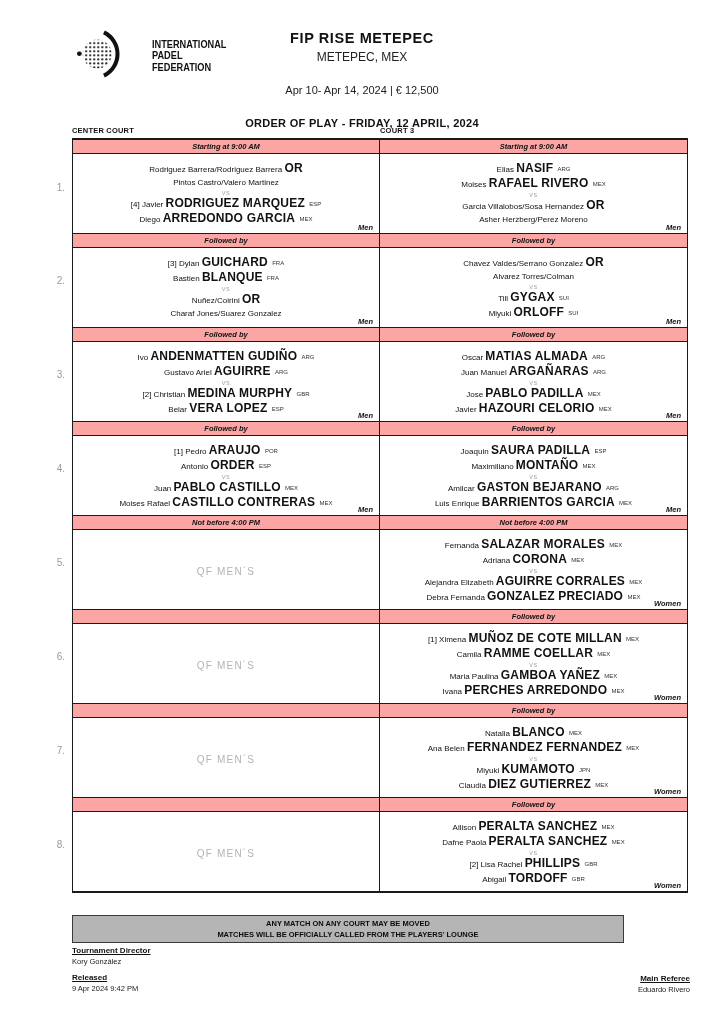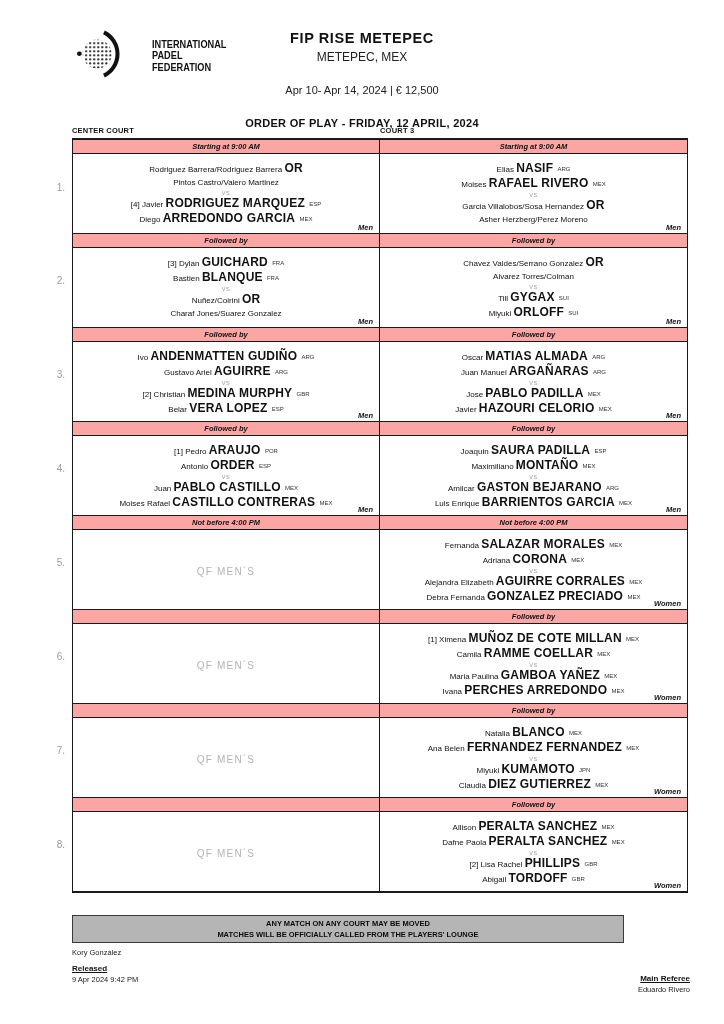--- a/index.html
+++ b/index.html
@@ -284,20 +284,21 @@
   </div>
 
   <div class="notice-band">
     <div>ANY MATCH ON ANY COURT MAY BE MOVED</div>
     <div>MATCHES WILL BE OFFICIALLY CALLED FROM THE PLAYERS' LOUNGE</div>
   </div>
 
   <div class="footer-info">
     <div class="fi-left">
       <div class="fi-block">
+        <div class="fi-label">Tournament Director</div>
         <div class="fi-value">Kory González</div>
       </div>
       <div class="fi-block">
         <div class="fi-label">Released</div>
         <div class="fi-value">9 Apr 2024  9:42 PM</div>
       </div>
     </div>
     <div class="fi-right">
       <div class="fi-label">Main Referee</div>
       <div class="fi-value">Eduardo Rivero</div>

